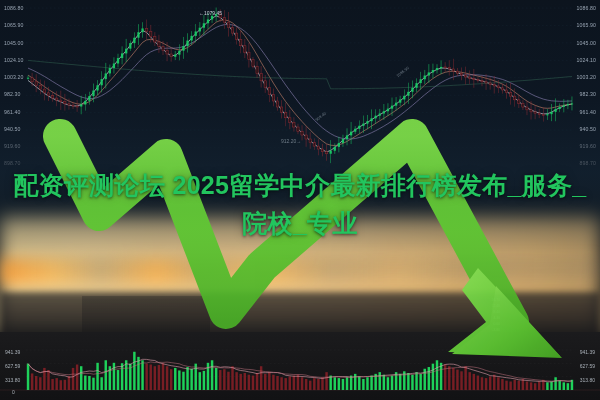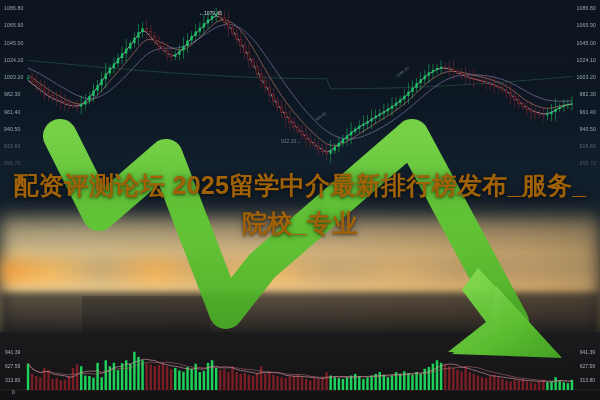--- a/index.html
+++ b/index.html
@@ -90,21 +90,21 @@
   }
   .vol-left{left:5px;}
   .vol-right{right:5px;text-align:right;}
 
   
   .arrow-layer{position:absolute;left:0;top:0;width:600px;height:400px;}
 
   
   .headline{
     position:absolute;left:0;top:166px;width:600px;
-    text-align:center;color:#a16207;font-weight:bold;
+    text-align:center;color:#22c55e;font-weight:bold;
     font-size:25px;line-height:38px;letter-spacing:.3px;
     text-shadow:0 1px 3px rgba(0,0,0,.55), 0 0 10px rgba(0,0,0,.35);
     padding:0 8px;box-sizing:border-box;
   }
 </style>
 </head>
 <body>
 
 <div id="stage">
 

